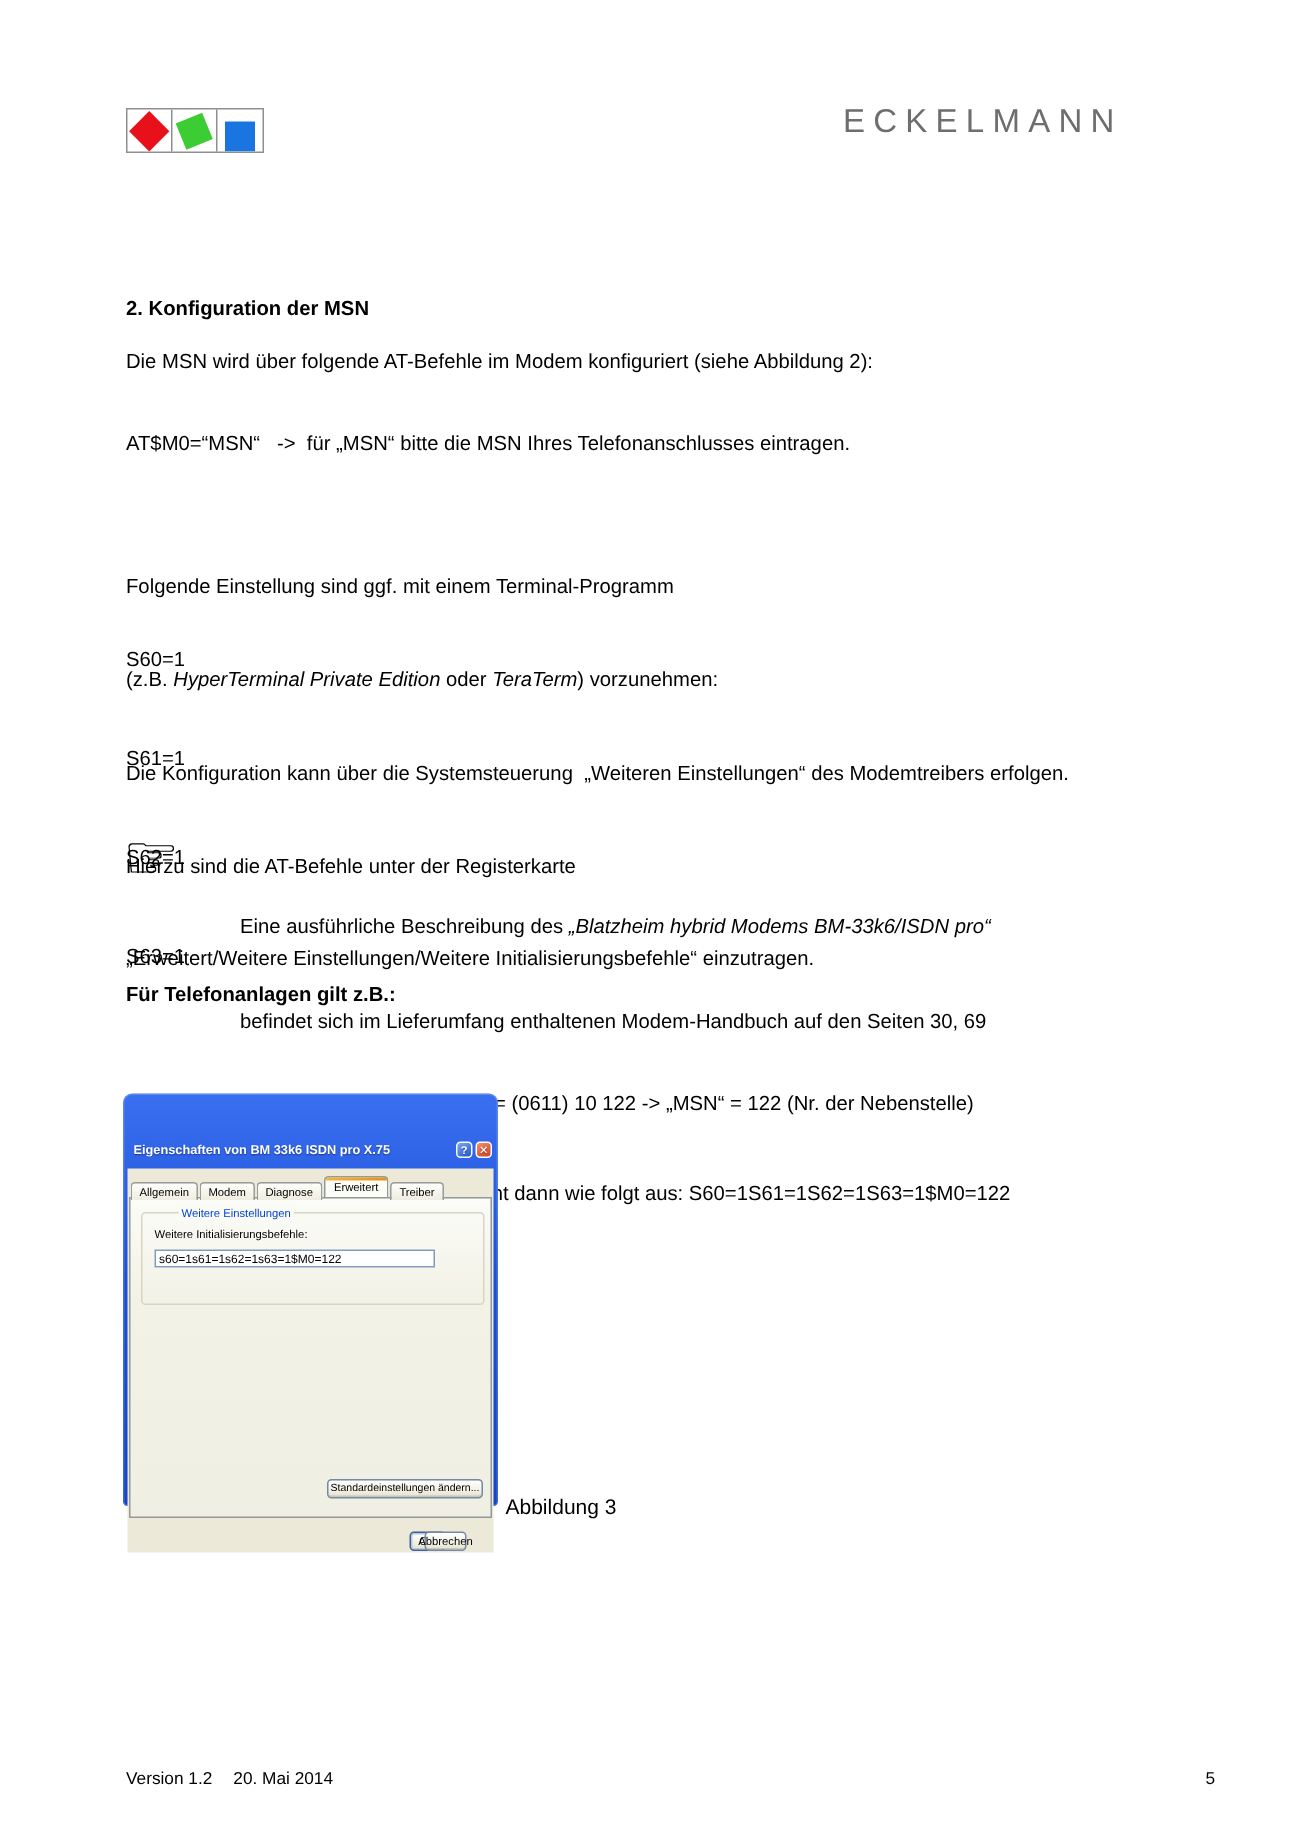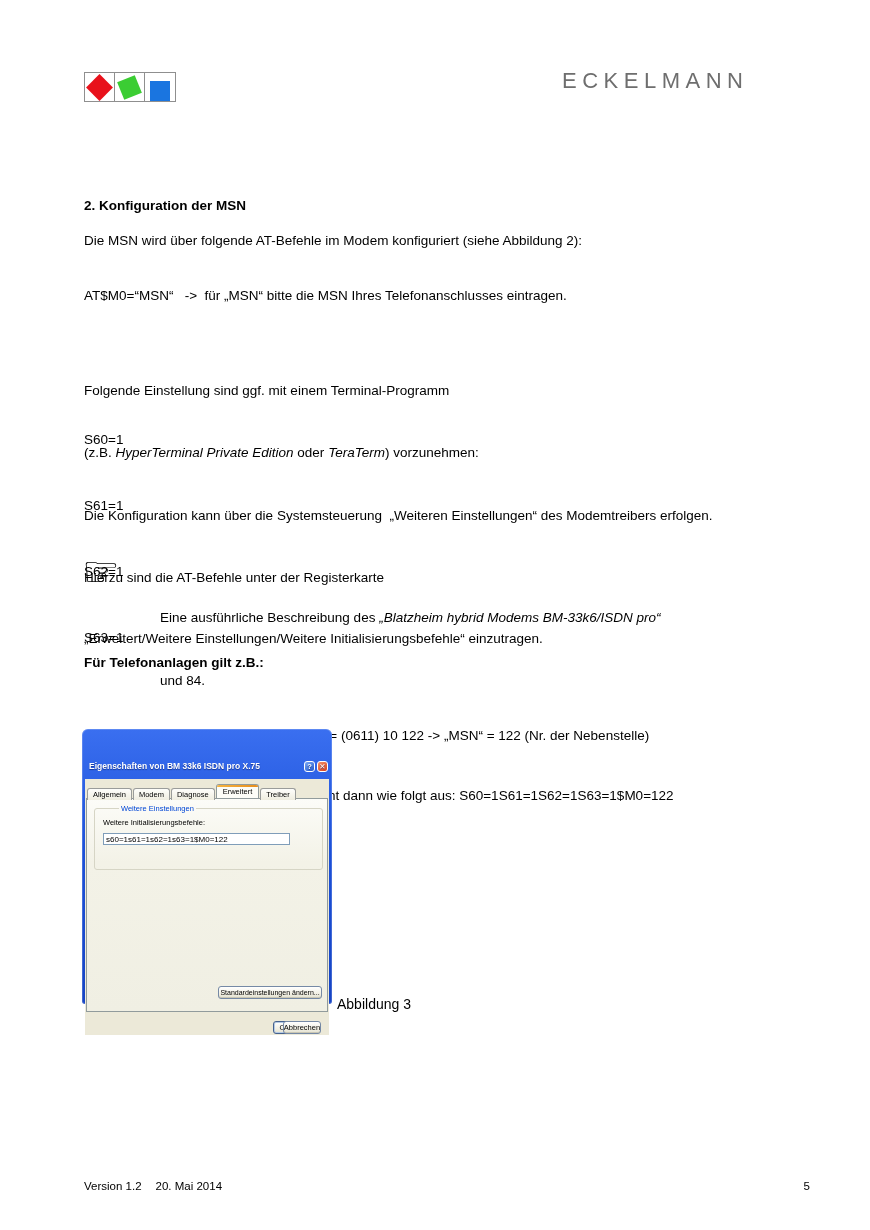--- a/index.html
+++ b/index.html
@@ -117,21 +117,21 @@
   .xp-btn {
     position:absolute; box-sizing:border-box; border:1px solid #7589a5; border-radius:3px;
     background:linear-gradient(180deg,#ffffff,#f2f0e4 60%,#e3e1d0);
     box-shadow:inset 0 -1px 0 #c9c6b4;
     font-size:7.5px; color:#000; display:flex; align-items:center; justify-content:center;
     font-family:"Liberation Sans",sans-serif; white-space:nowrap; cursor:default;
   }
   .xp-defaults { right:5px; bottom:12px; width:104px; height:13px; font-size:7px; }
   .xp-ok       { left:148px; top:242px; width:24px; height:13px; border-color:#45618e;
                  box-shadow:inset 0 0 0 1px #b5cae4, inset 0 -1px 0 #c9c6b4;margin-left:40px; }
-  .xp-cancel   { left:198px; top:242px; width:38px; height:13px; }
+  .xp-cancel   { left:198px; top:242px; width:28px; height:13px; }
 </style>
 </head>
 <body>
 
 <div class="page">
 
   <div class="logo">
     <div class="logo-cell">
         <div class="shape-red"></div>
       </div>
@@ -164,20 +164,21 @@
 
   <div class="t" id="config">
     <div>Die Konfiguration kann über die Systemsteuerung  „Weiteren Einstellungen“ des Modemtreibers erfolgen.</div>
     <div>Hierzu sind die AT-Befehle unter der Registerkarte</div>
     <div>„Erweitert/Weitere Einstellungen/Weitere Initialisierungsbefehle“ einzutragen.</div>
   </div>
 
   <div class="t" id="note-icon">☞</div>
   <div class="t" id="note-text">
     <div><span>Eine ausführliche Beschreibung des </span><span class="em">„Blatzheim hybrid Modems BM-33k6/ISDN pro“</span></div>
+    <div>befindet sich im Lieferumfang enthaltenen Modem-Handbuch auf den Seiten 30, 69</div>
     <div>und 84.</div>
   </div>
 
   <div class="t bold" id="pbx-heading">Für Telefonanlagen gilt z.B.:</div>
   <div class="t" id="pbx">
     <div>Telefonnummer des Modemanschlusses = (0611) 10 122 -&gt; „MSN“ = 122 (Nr. der Nebenstelle)</div>
     <div>Der vollständige Initialisierungsbefehl sieht dann wie folgt aus: S60=1S61=1S62=1S63=1$M0=122</div>
   </div>
 
   <div class="xp-dialog">

